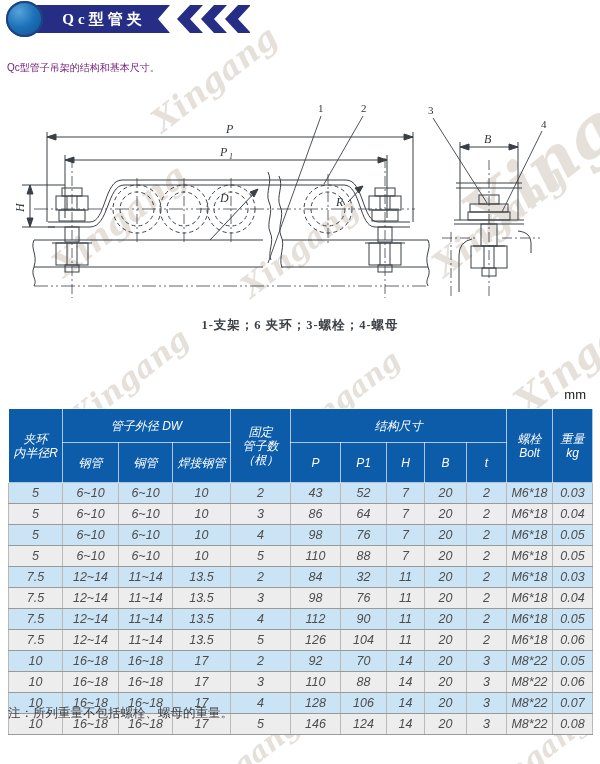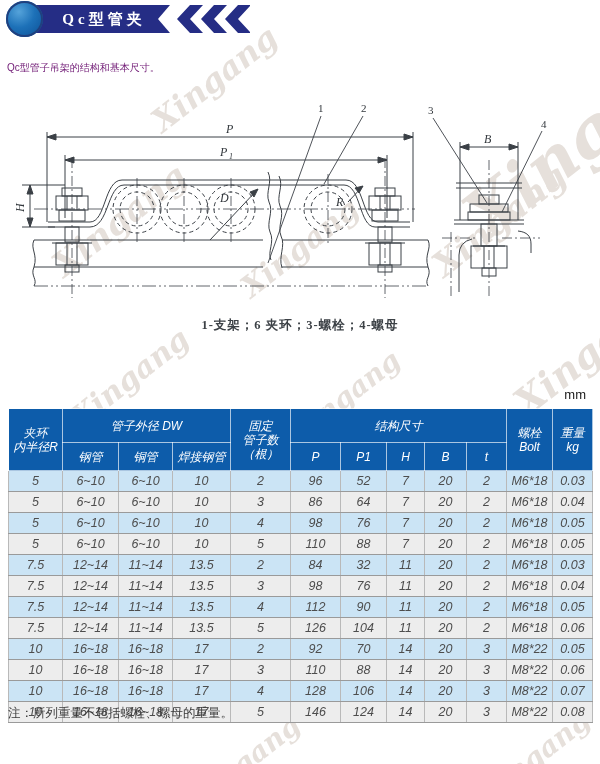--- a/index.html
+++ b/index.html
@@ -64,21 +64,21 @@
     border-collapse:collapse; table-layout:fixed;
     font-size:12.5px;
     font-style:italic;
   }
   .spec-table th {
     background:#0d5caa; color:#ffffff; font-weight:normal; font-size:12px;
     border:1px solid rgba(255,255,255,0.65);
     text-align:center; vertical-align:middle; line-height:14px; padding:2px 0;
   }
   .spec-table thead tr:first-child th { height:34px; }
-  .spec-table thead tr:last-child  th { height:28px; }
+  .spec-table thead tr:last-child  th { height:40px; }
   .spec-table td {
     border:1px solid #9a9a9a; border-left:1px solid #b9b9b9; border-right:1px solid #b9b9b9;
     text-align:center; height:21px; padding:0; color:#4d4d4d;
   }
   .spec-table tbody tr:nth-child(odd)  td { background:#cbe4f5; }
   .spec-table tbody tr:nth-child(even) td { background:#ededed; }
   .th-line { display:block; }
 </style>
 </head>
 <body>
@@ -284,21 +284,21 @@
       <th>t</th>
     </tr>
   </thead>
   <tbody>
       <tr>
         <td>5</td>
         <td>6~10</td>
         <td>6~10</td>
         <td>10</td>
         <td>2</td>
-        <td>96</td>
+        <td>43</td>
         <td>52</td>
         <td>7</td>
         <td>20</td>
         <td>2</td>
         <td>M6*18</td>
         <td>0.03</td>
       </tr>
       <tr>
         <td>5</td>
         <td>6~10</td>

